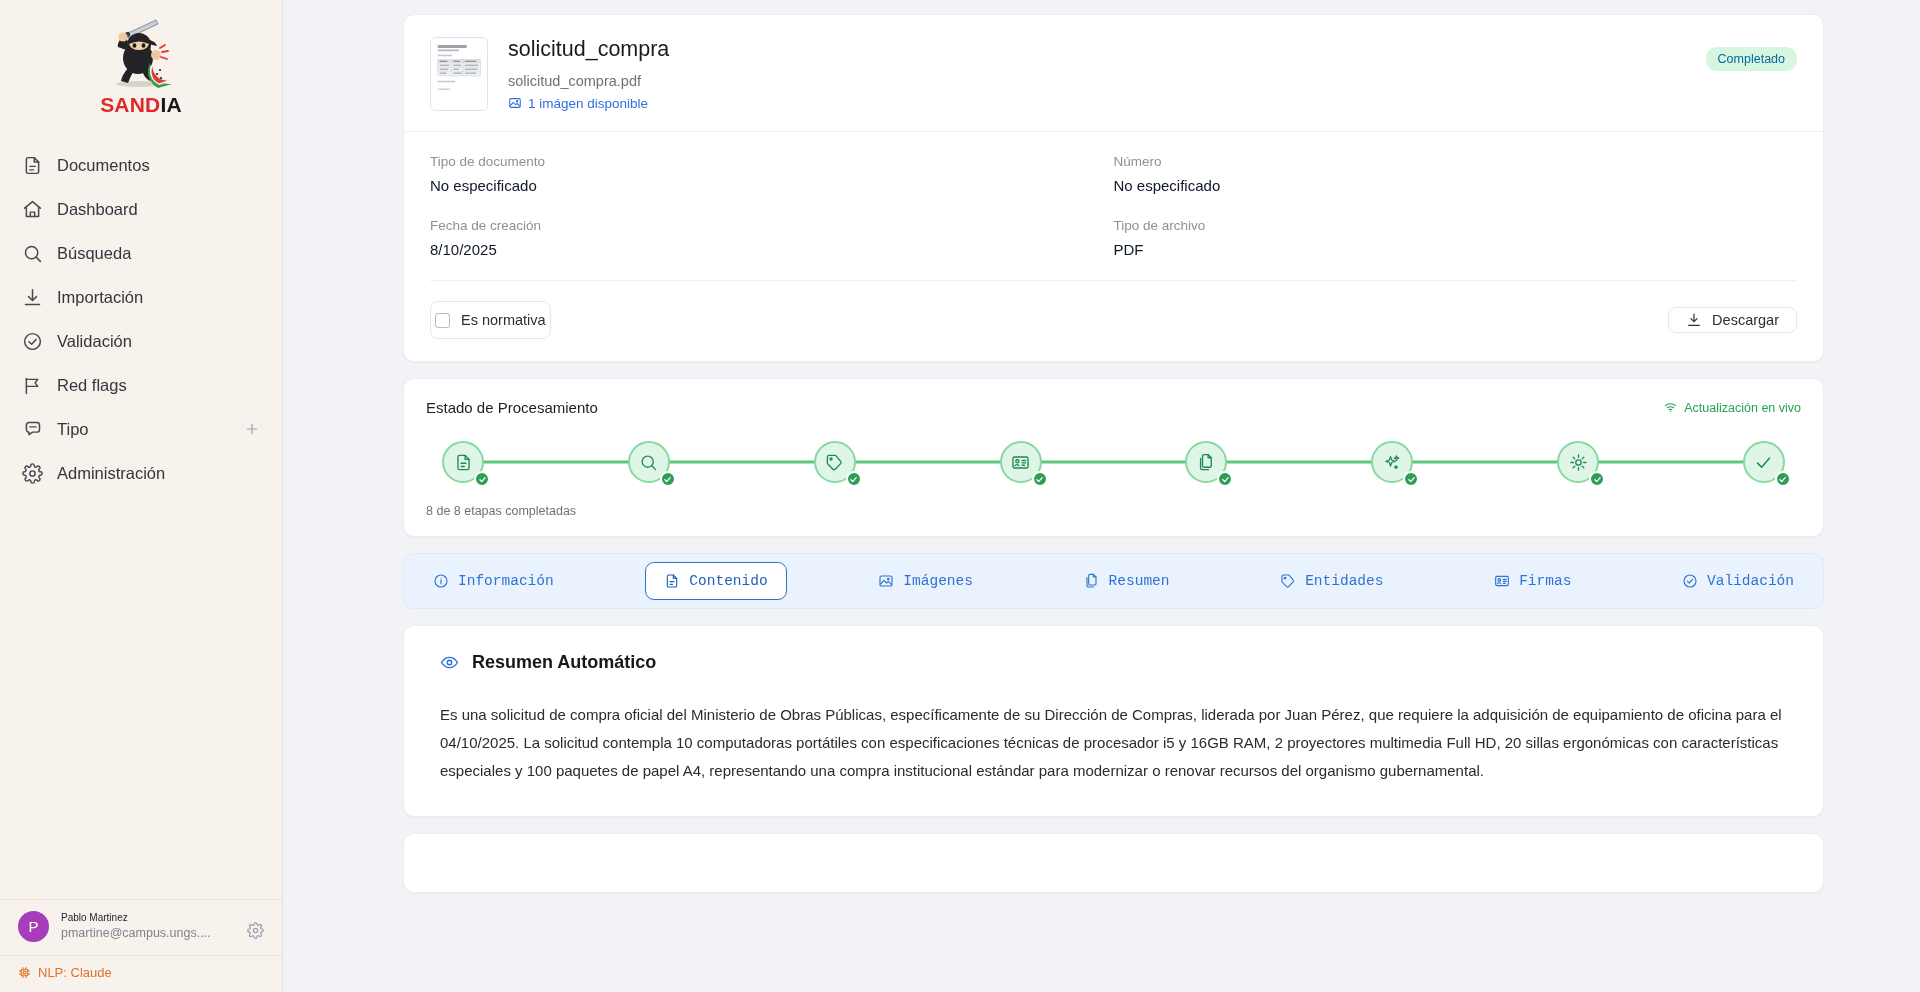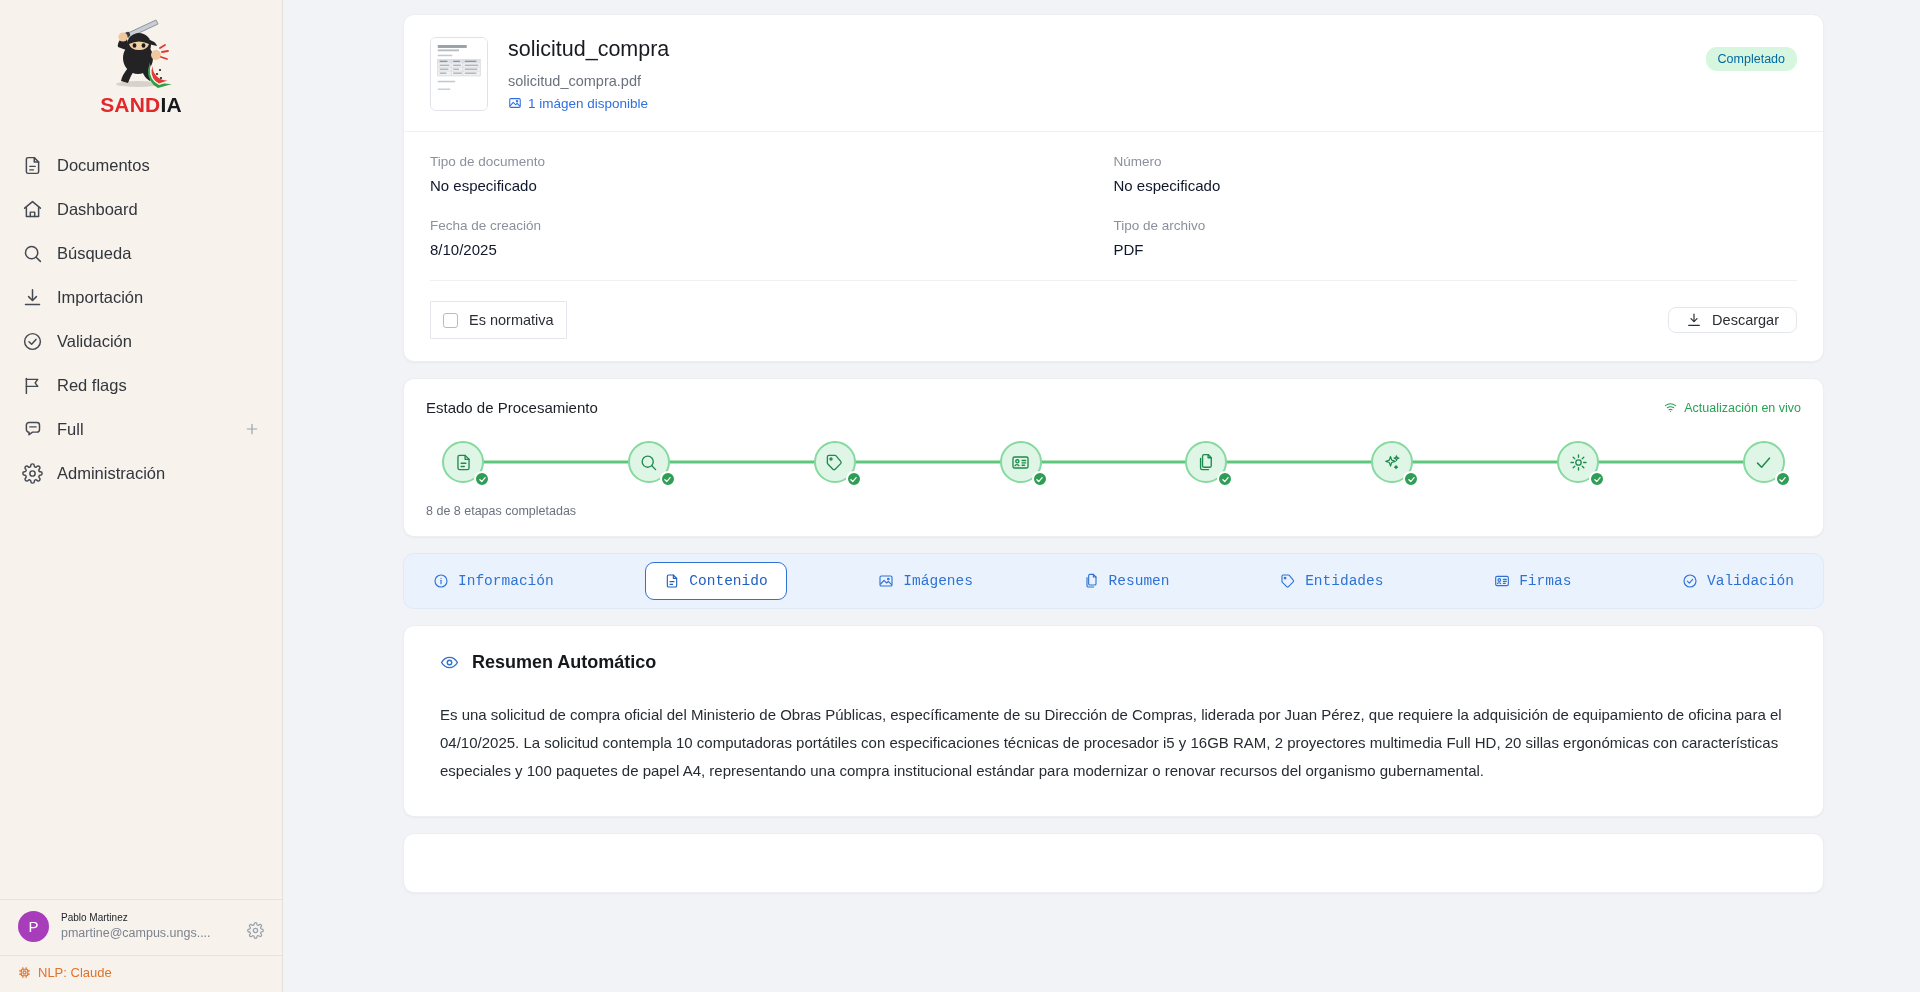--- a/index.html
+++ b/index.html
@@ -112,22 +112,22 @@
   .meta-label { font-size: 13.5px; color: #8a919c; margin-bottom: 8px; }
   .meta-value { font-size: 15px; color: #0f172a; }
 
   .actions-row {
     margin: 18px 26px 0; border-top: 1px solid #eef0f3;
     padding: 20px 0 22px;
     display: flex; align-items: center; justify-content: space-between;
   }
   .chk-btn {
     display: flex; align-items: center; gap: 11px;
-    border: 1px solid #e3e6ea; border-radius: 1px;
-    padding: 10px 12px; background: #fff; cursor: pointer;
+    border: 1px solid #e3e6ea; border-radius: 8px;
+    padding: 10px 4px; background: #fff; cursor: pointer;
     font-size: 14.5px; color: #2a2f36;
   }
   .chk-box { width: 15px; height: 15px; border: 1.6px solid #b6bcc6; border-radius: 3px; }
   .dl-btn {
     display: flex; align-items: center; gap: 10px;
     border: 1px solid #e3e6ea; border-radius: 8px;
     padding: 4px 17px; background: #fff; cursor: pointer;
     font-size: 14.5px; color: #2a2f36;
   }
   .dl-btn svg { width: 16px; height: 16px; display: block; }
@@ -290,21 +290,21 @@
         </span>
       <span>Red flags</span>
     </div>
     <div class="nav-item">
       <span class="nav-ico">
           <svg viewBox="0 0 24 24" fill="none" stroke="currentColor" stroke-width="1.7" stroke-linecap="round" stroke-linejoin="round">
             <path d="M8 4h9a3 3 0 0 1 3 3v5a3 3 0 0 1-3 3h-5l-4 3v-3H8a3 3 0 0 1-3-3V7a3 3 0 0 1 3-3z"></path>
             <path d="M9 9h7"></path>
           </svg>
         </span>
-      <span>Full</span>
+      <span>Tipo</span>
       <span class="nav-plus">
           <svg viewBox="0 0 24 24" fill="none" stroke="currentColor" stroke-width="1.8" stroke-linecap="round">
             <path d="M12 5v14M5 12h14"></path>
           </svg>
         </span>
     </div>
     <div class="nav-item">
       <span class="nav-ico">
           <svg viewBox="0 0 24 24" fill="none" stroke="currentColor" stroke-width="1.7" stroke-linecap="round" stroke-linejoin="round">
             <circle cx="12" cy="12" r="3"></circle>

